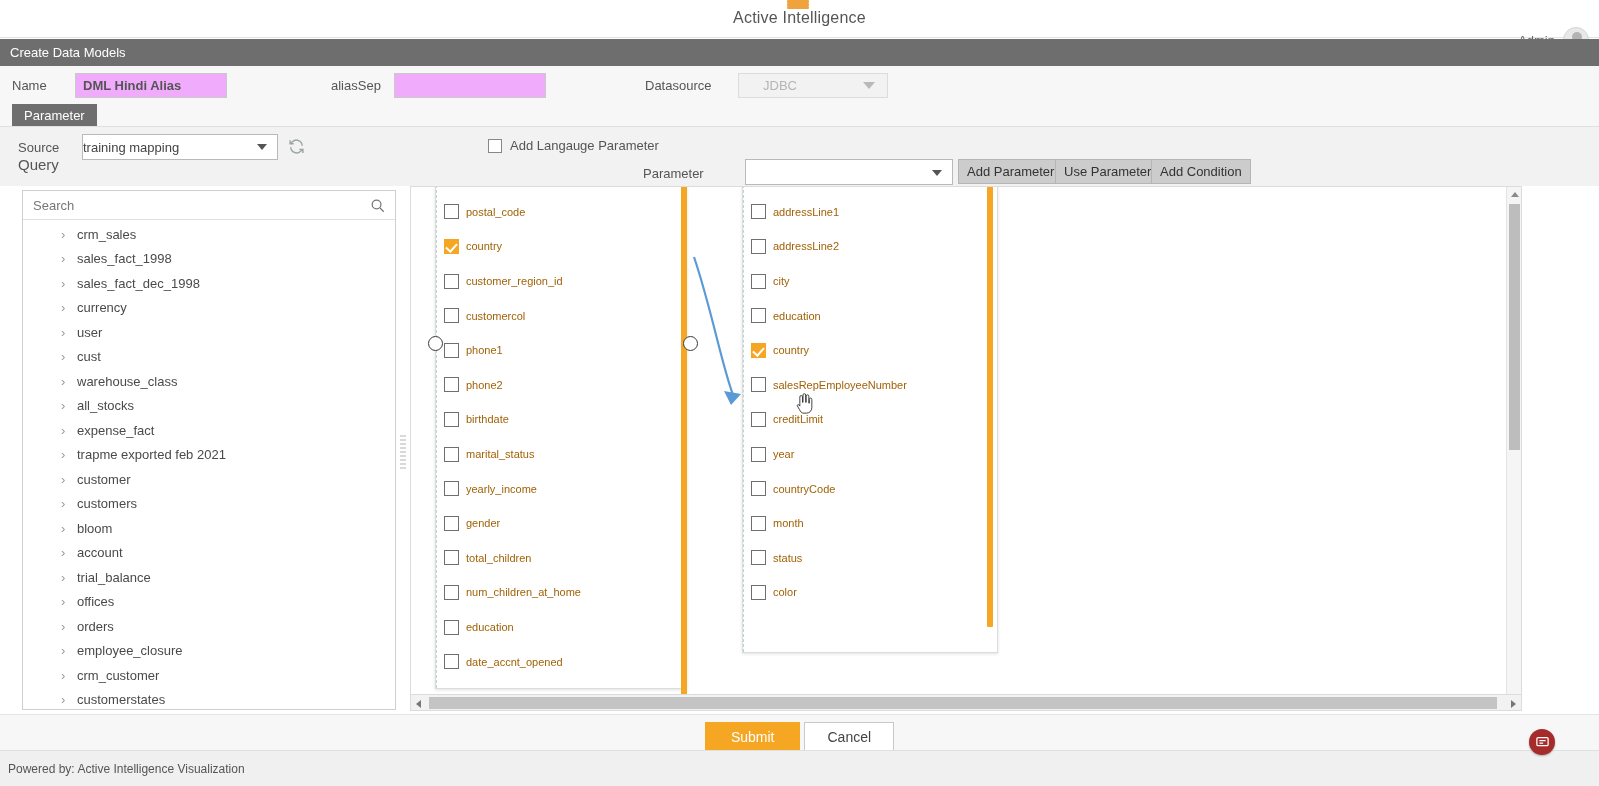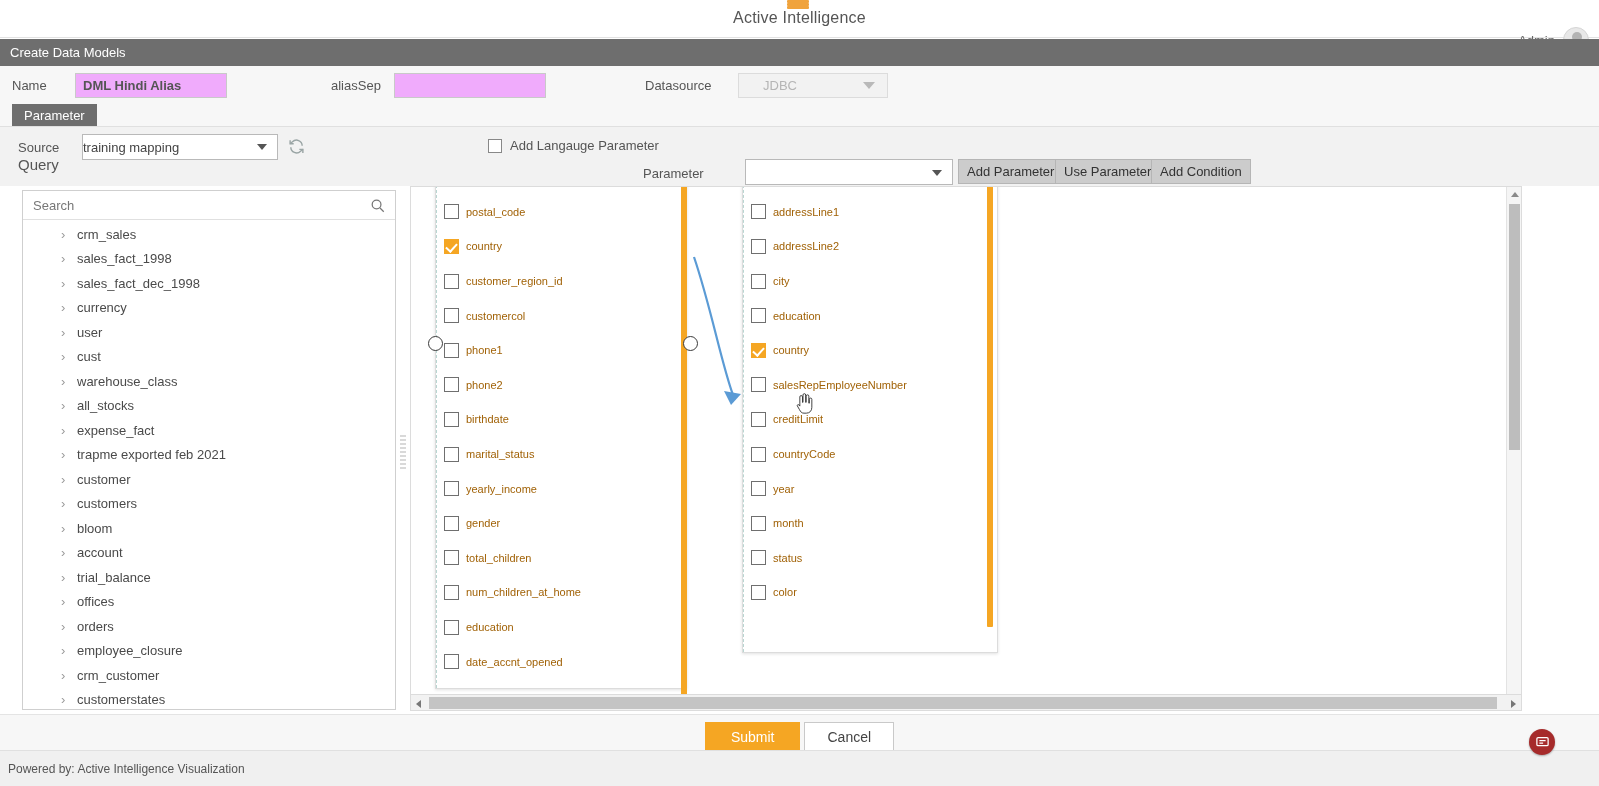--- a/index.html
+++ b/index.html
@@ -437,25 +437,25 @@
             <div class="col-row">
               <span class="cbx"></span>
               <span>salesRepEmployeeNumber</span>
             </div>
             <div class="col-row">
               <span class="cbx"></span>
               <span>creditLimit</span>
             </div>
             <div class="col-row">
               <span class="cbx"></span>
+              <span>year</span>
+            </div>
+            <div class="col-row">
+              <span class="cbx"></span>
               <span>countryCode</span>
-            </div>
-            <div class="col-row">
-              <span class="cbx"></span>
-              <span>year</span>
             </div>
             <div class="col-row">
               <span class="cbx"></span>
               <span>month</span>
             </div>
             <div class="col-row">
               <span class="cbx"></span>
               <span>status</span>
             </div>
             <div class="col-row">

